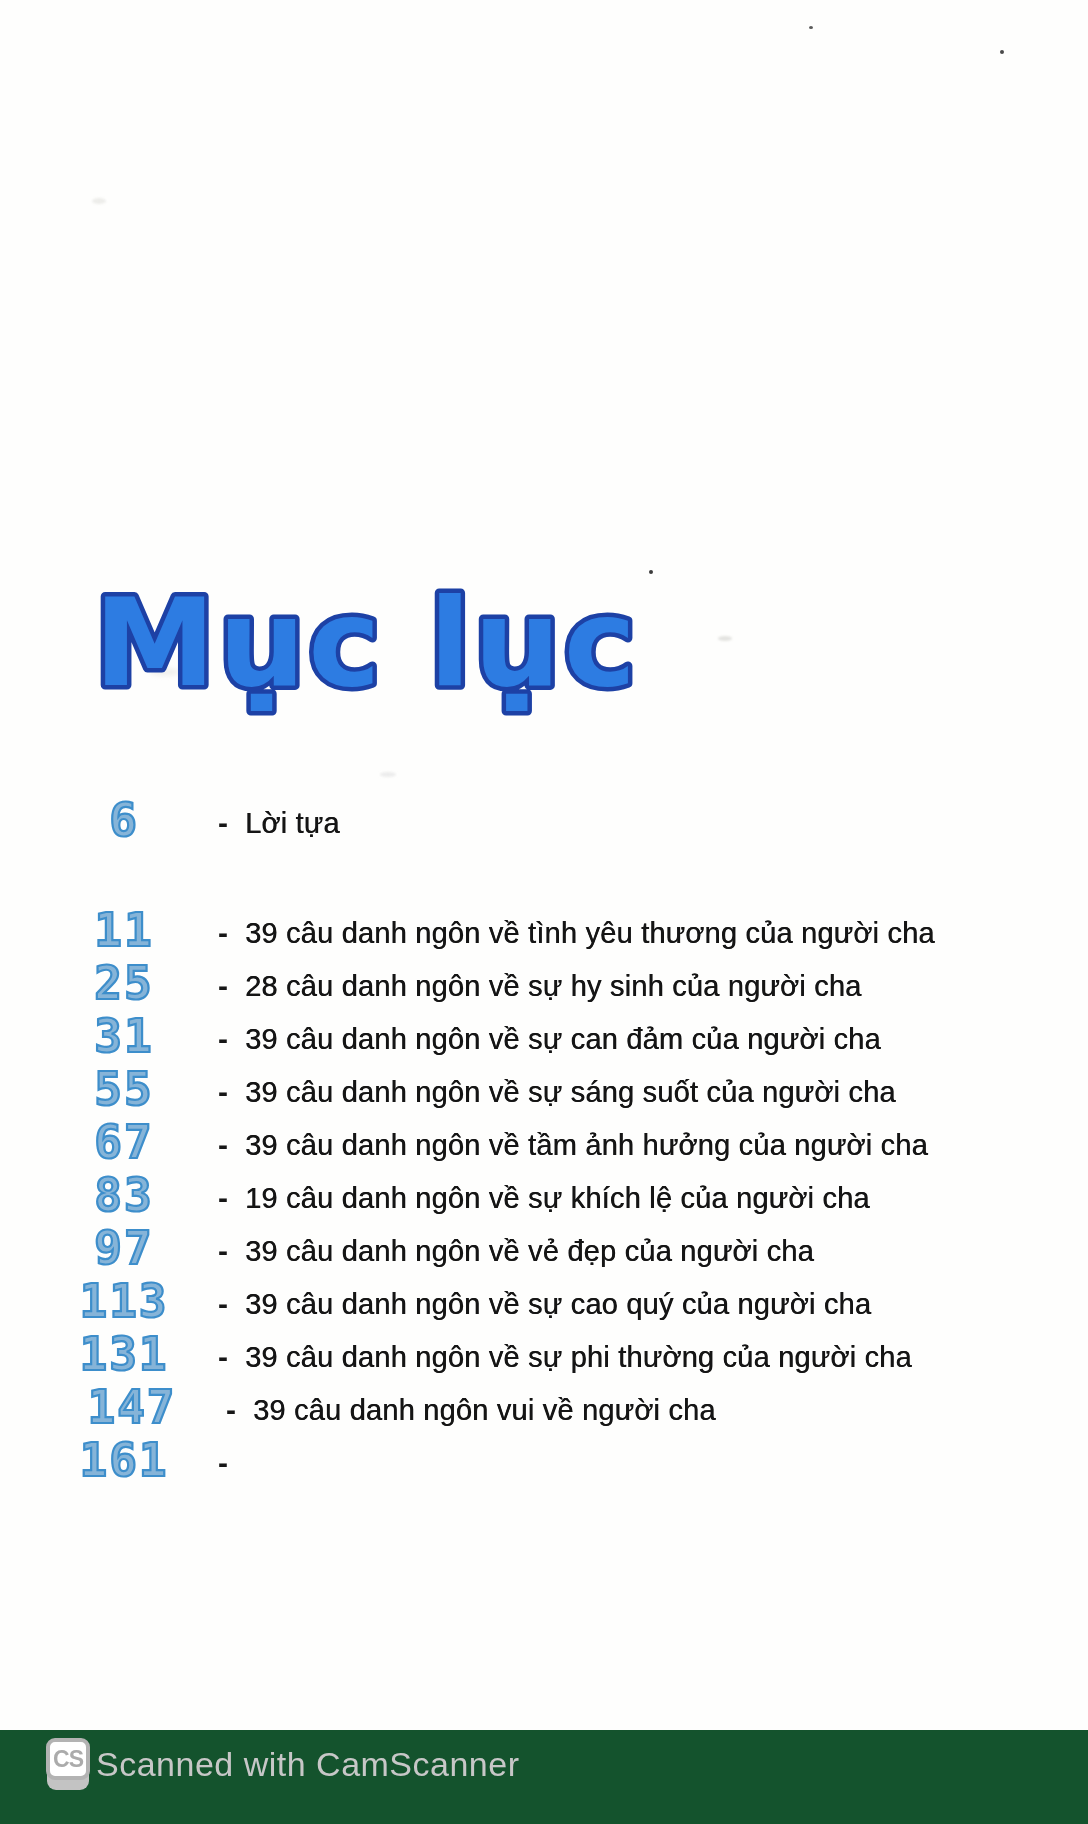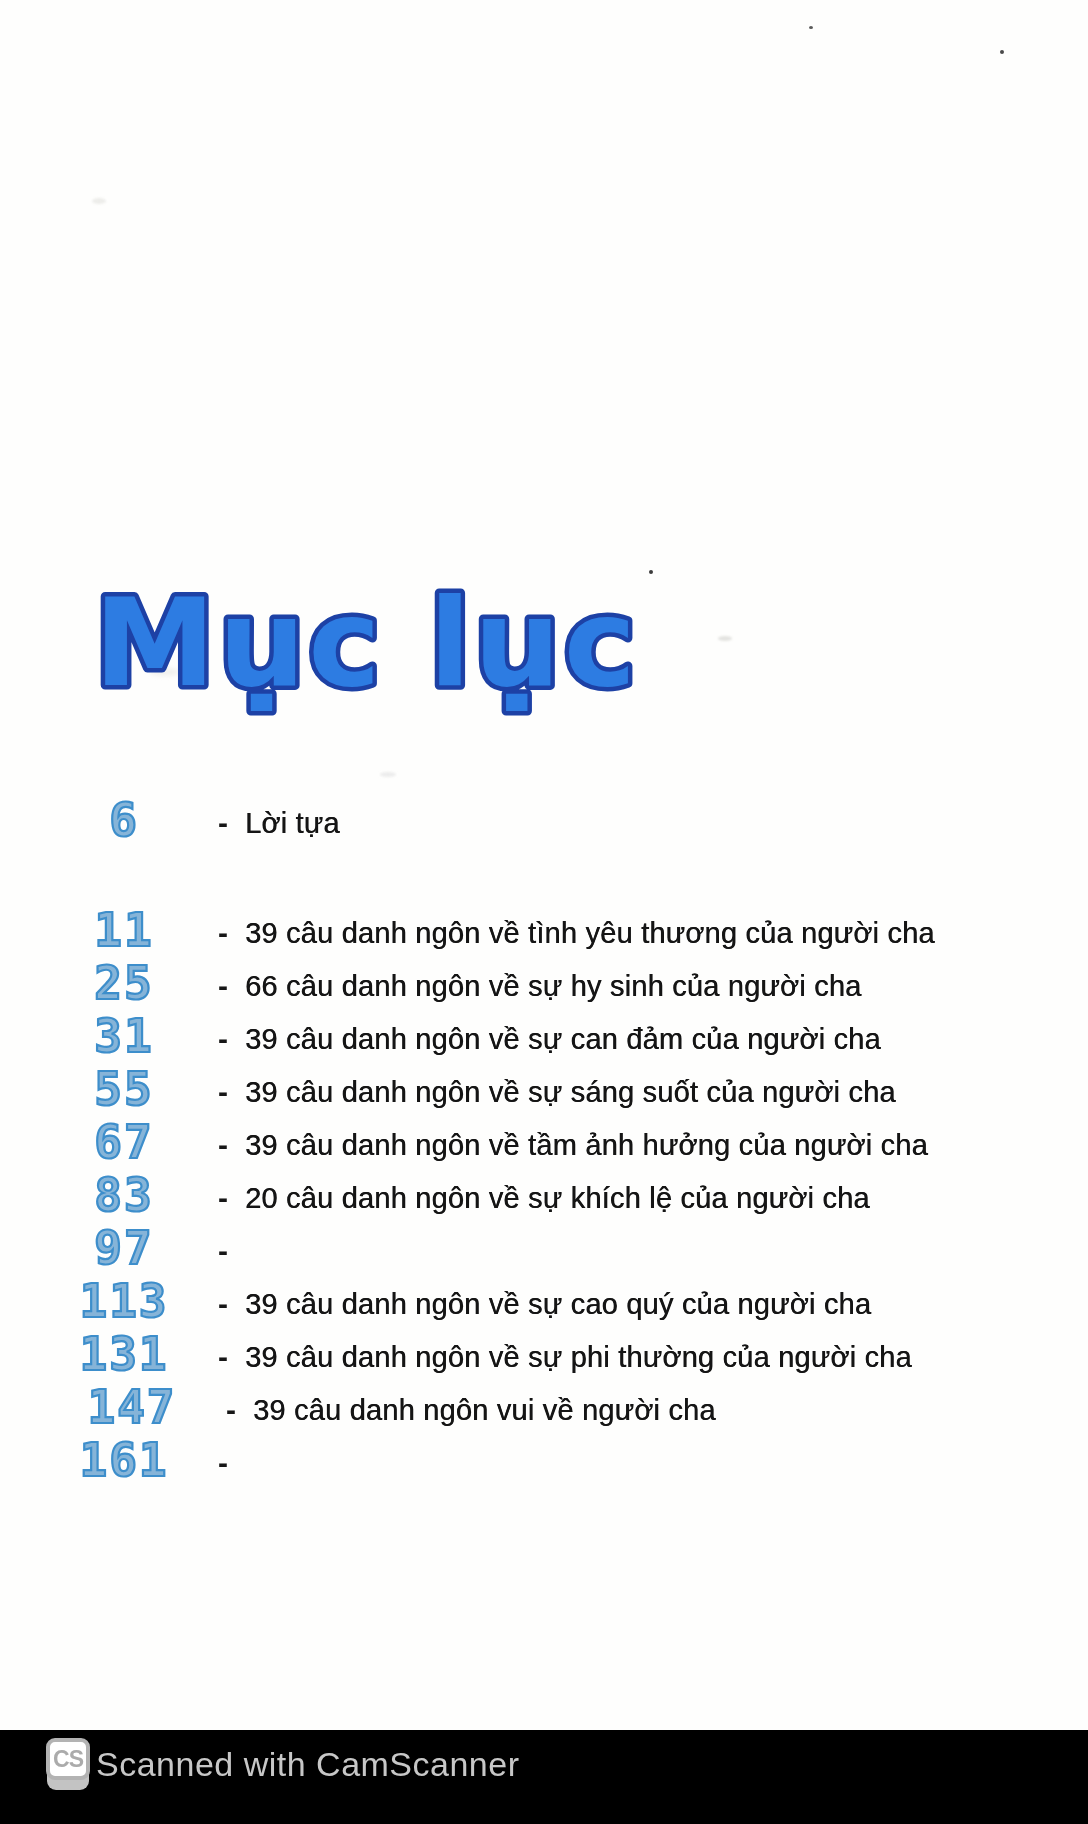--- a/index.html
+++ b/index.html
@@ -86,21 +86,21 @@
   .r4  { top: 1069px; }
   .r5  { top: 1122px; }
   .r6  { top: 1175px; }
   .r7  { top: 1228px; }
   .r8  { top: 1281px; }
   .r9  { top: 1334px; }
   .r10 { top: 1387px; margin-left: 8px; }
   .r11 { top: 1440px; }
 
   
-  .footer { position: absolute; left: 0; top: 1730px; width: 100%; height: 94px; background: #000000; }
+  .footer { position: absolute; left: 0; top: 1730px; width: 100%; height: 94px; background: #14532d; }
   .cs-badge { position: absolute; left: 46px; top: 8px; width: 44px; height: 54px; }
   .cs-tab {
     position: absolute; left: 1px; top: 28px; width: 42px; height: 24px;
     background: #c3c3c3; border-radius: 5px 5px 9px 9px;
   }
   .cs-box {
     position: absolute; left: 0; top: 0; width: 44px; height: 42px;
     background: #ffffff;
     border: 4.5px solid #b3b3b3;
     border-radius: 9px;
@@ -145,21 +145,21 @@
 
     <div class="toc-row r1">
       <span class="toc-num">11</span>
       <span class="toc-dash">-</span>
       <span class="toc-title">39 câu danh ngôn về tình yêu thương của người cha</span>
     </div>
 
     <div class="toc-row r2">
       <span class="toc-num">25</span>
       <span class="toc-dash">-</span>
-      <span class="toc-title">66 câu danh ngôn về sự hy sinh của người cha</span>
+      <span class="toc-title">28 câu danh ngôn về sự hy sinh của người cha</span>
     </div>
 
     <div class="toc-row r3">
       <span class="toc-num">31</span>
       <span class="toc-dash">-</span>
       <span class="toc-title">39 câu danh ngôn về sự can đảm của người cha</span>
     </div>
 
     <div class="toc-row r4">
       <span class="toc-num">55</span>
@@ -169,26 +169,27 @@
 
     <div class="toc-row r5">
       <span class="toc-num">67</span>
       <span class="toc-dash">-</span>
       <span class="toc-title">39 câu danh ngôn về tầm ảnh hưởng của người cha</span>
     </div>
 
     <div class="toc-row r6">
       <span class="toc-num">83</span>
       <span class="toc-dash">-</span>
-      <span class="toc-title">20 câu danh ngôn về sự khích lệ của người cha</span>
+      <span class="toc-title">19 câu danh ngôn về sự khích lệ của người cha</span>
     </div>
 
     <div class="toc-row r7">
       <span class="toc-num">97</span>
       <span class="toc-dash">-</span>
+      <span class="toc-title">39 câu danh ngôn về vẻ đẹp của người cha</span>
     </div>
 
     <div class="toc-row r8">
       <span class="toc-num">113</span>
       <span class="toc-dash">-</span>
       <span class="toc-title">39 câu danh ngôn về sự cao quý của người cha</span>
     </div>
 
     <div class="toc-row r9">
       <span class="toc-num">131</span>

